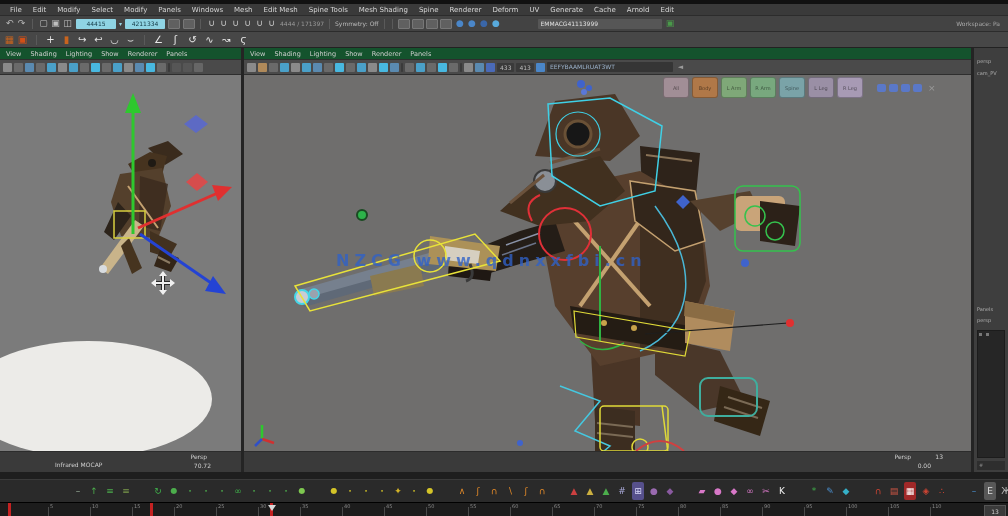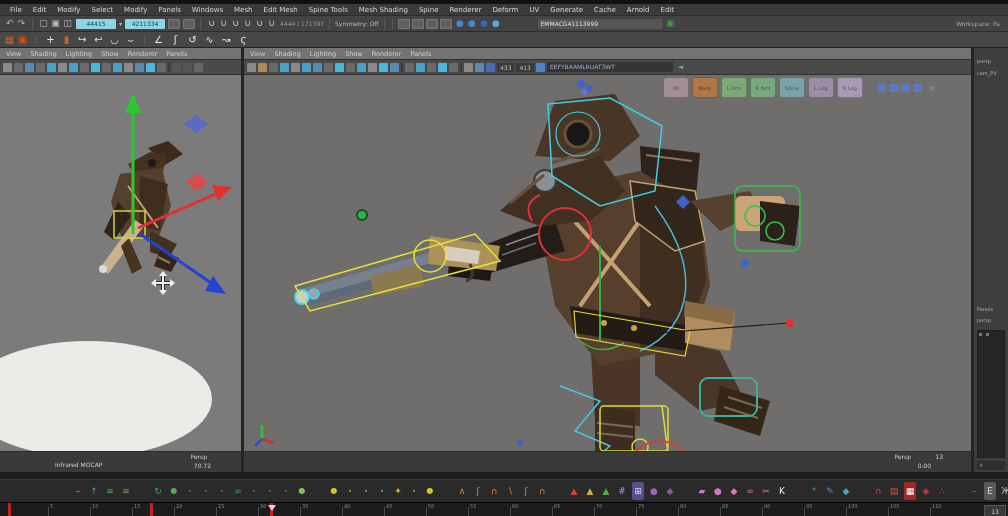--- a/index.html
+++ b/index.html
@@ -21,21 +21,21 @@
   .searchfield{background:#565656;color:#e0e0e0;font-size:6px;line-height:10px;min-width:118px;padding:0 3px;border-radius:1px;}
   .workspace{margin-left:auto;margin-right:8px;color:#a8a8a8;font-size:6px;}
   .shelf{height:15px;background:#474747;gap:6px;padding-left:4px;border-bottom:1px solid #222;}
   .shelf .ico{font-size:10px;}
   
   .main{display:flex;height:424px;}
   .vsep{width:3px;background:#242424;}
   .vp{display:flex;flex-direction:column;}
   .vp-left{width:241px;}
   .vp-right{width:727px;}
-  .panelmenu{height:11px;background:#737373;gap:9px;padding-left:6px;border-bottom:1px solid #2e2e2e;}
+  .panelmenu{height:11px;background:#14532d;gap:9px;padding-left:6px;border-bottom:1px solid #2e2e2e;}
   .panelmenu span{font-size:6.5px;color:#cfcfcf;}
   .vptoolbar{height:14px;background:#4a4a4a;gap:2px;padding-left:3px;border-bottom:1px solid #2e2e2e;}
   .tbico{display:inline-block;width:9px;height:9px;border-radius:1px;}
   .chip{background:#3a3a3a;color:#bbb;font-size:6px;line-height:9px;padding:0 3px;border-radius:1px;}
   .tbfield{background:#353535;color:#9ab0c8;font-size:6px;line-height:10px;min-width:120px;padding:0 3px;border-radius:1px;}
   .canvas{position:relative;flex:1;overflow:hidden;}
   .canvas-left{background:#7b7b7b;}
   .canvas-right{background:#6f6e6d;}
   .canvas svg{position:absolute;left:0;top:0;}
   .hudbar{height:20px;background:#3a3a3a;position:relative;border-top:1px solid #2c2c2c;}
@@ -386,20 +386,21 @@
               <circle cx="345" cy="13" r="3" fill="#3f63cc"></circle>
               <circle cx="340" cy="17" r="3" fill="#5a78d8"></circle>
             <polygon points="439,120 446,127 439,134 432,127" fill="#3f63cc"></polygon>
             <circle cx="501" cy="188" r="4" fill="#3f63cc"></circle>
             <circle cx="368" cy="399" r="5" fill="#3050c0"></circle>
             <circle cx="276" cy="368" r="3" fill="#3f63cc"></circle>
             <line x1="401" y1="259" x2="544" y2="248" stroke="#1e1e1e" stroke-width="1.2"></line>
             <circle cx="546" cy="248" r="4" fill="#e03030"></circle>
           </g>
         </svg>
+        <div class="watermark">NZCG www.qdnxxfbi.cn</div>
         <div class="picker">
           <span style="display:flex;gap:3px;">
               <span class="pickbtn" style="background: rgb(161, 142, 150);">All</span>
               <span class="pickbtn" style="background: rgb(176, 120, 72);">Body</span>
               <span class="pickbtn" style="background: rgb(127, 168, 120);">L Arm</span>
               <span class="pickbtn" style="background: rgb(120, 168, 126);">R Arm</span>
               <span class="pickbtn" style="background: rgb(122, 163, 168);">Spine</span>
               <span class="pickbtn" style="background: rgb(154, 143, 165);">L Leg</span>
               <span class="pickbtn" style="background: rgb(167, 154, 180);">R Leg</span>
             </span>

